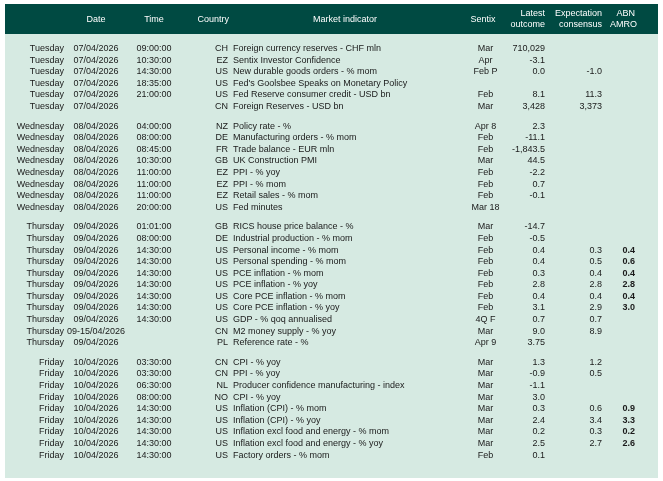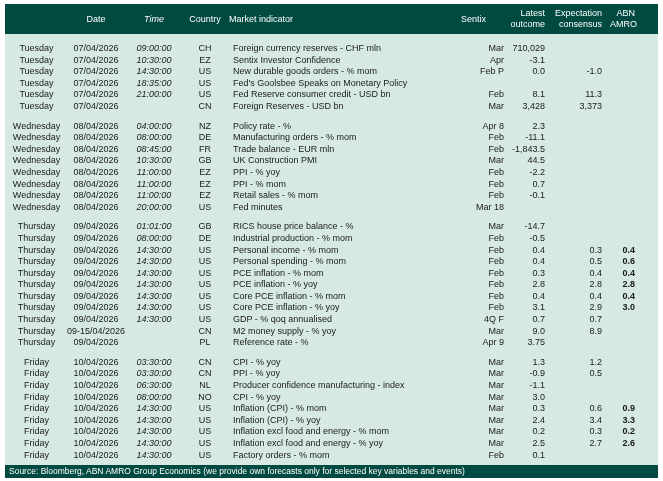--- a/index.html
+++ b/index.html
@@ -28,31 +28,31 @@
     font-weight:normal;font-size:9px;line-height:11px;
     padding:4px 0;vertical-align:middle;white-space:pre-line;
   }
   tbody td{
     height:11.6px;line-height:11.6px;padding-top:0;padding-bottom:0;
     white-space:nowrap;
   }
   tr.spacer td{height:8px;line-height:8px;}
   tr.spacer.lead td{height:9px;line-height:9px;}
   
-  .c0{width:60px;text-align:center;padding-left:4px;}
+  .c0{width:60px;text-align:right;padding-left:4px;}
   .c1{width:62px;text-align:center;}
-  .c2{width:54px;text-align:center;font-style:italic;}
-  .c3{width:48px;text-align:center;}
+  .c2{width:54px;text-align:center;}
+  .c3{width:48px;text-align:right;}
   .c4{width:232px;text-align:left;padding-left:4px;}
-  .c5{width:44px;text-align:right;padding-left:6px;}
+  .c5{width:44px;text-align:center;padding-left:6px;}
   .c6{width:50px;text-align:right;padding-right:10px;}
   .c7{width:55px;text-align:right;padding-right:8px;}
   .c8{width:48px;text-align:right;padding-right:23px;}
   td.c8{font-weight:bold;}
-  th.c4,th.c5{text-align:left;padding-left:0;margin-top:32px;}
+  th.c4,th.c5{text-align:center;padding-left:0;margin-top:32px;}
   th.c6,th.c7,th.c8{text-align:right;}
   .footer{
     margin-top:auto;background:var(--header-bg);color:var(--header-text);
     font-size:8.5px;line-height:13px;height:13px;padding-left:4px;
     white-space:nowrap;overflow:hidden;
   }
 </style>
 </head>
 <body>
 
@@ -456,17 +456,14 @@
             <td class="c2">14:30:00</td>
             <td class="c3">US</td>
             <td class="c4">Factory orders - % mom</td>
             <td class="c5">Feb</td>
             <td class="c6">0.1</td>
             <td class="c7"></td>
             <td class="c8"></td>
           </tr>
         </tbody>
     </table>
-    <div class="footer">
-      <span>Source: Bloomberg,  ABN AMRO Group Economics (we provide own forecasts only for selected key variables and events)</span>
-    </div>
   </div>
 </div>
 
 </body></html>

